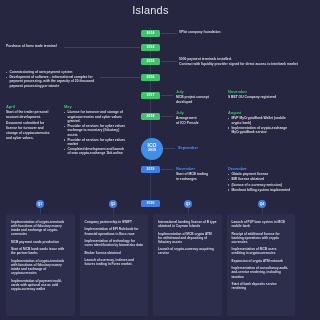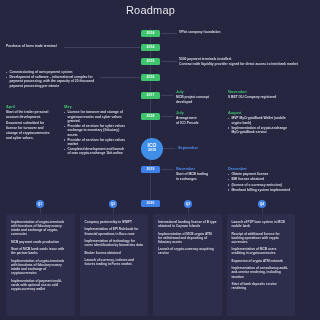--- a/index.html
+++ b/index.html
@@ -155,21 +155,21 @@
     font-size: 3.2px;
     line-height: 4.1px;
     font-weight: 700;
     color: #dadae6;
     margin-bottom: 3.4px;
   }
 </style>
 </head>
 <body>
 
-<div class="page-title">Roadmap</div>
+<div class="page-title">Islands</div>
 
 <div class="spine"></div>
 
 <div class="year-badge green" style="top:30px">2014</div>
 <div class="year-badge green" style="top:44px">2014</div>
 <div class="year-badge green" style="top:58px">2015</div>
 <div class="year-badge green" style="top:74px">2016</div>
 <div class="year-badge green" style="top:92px">2017</div>
 <div class="year-badge green" style="top:113px">2018</div>
 <div class="year-badge blue" style="top:166px">2019</div>

